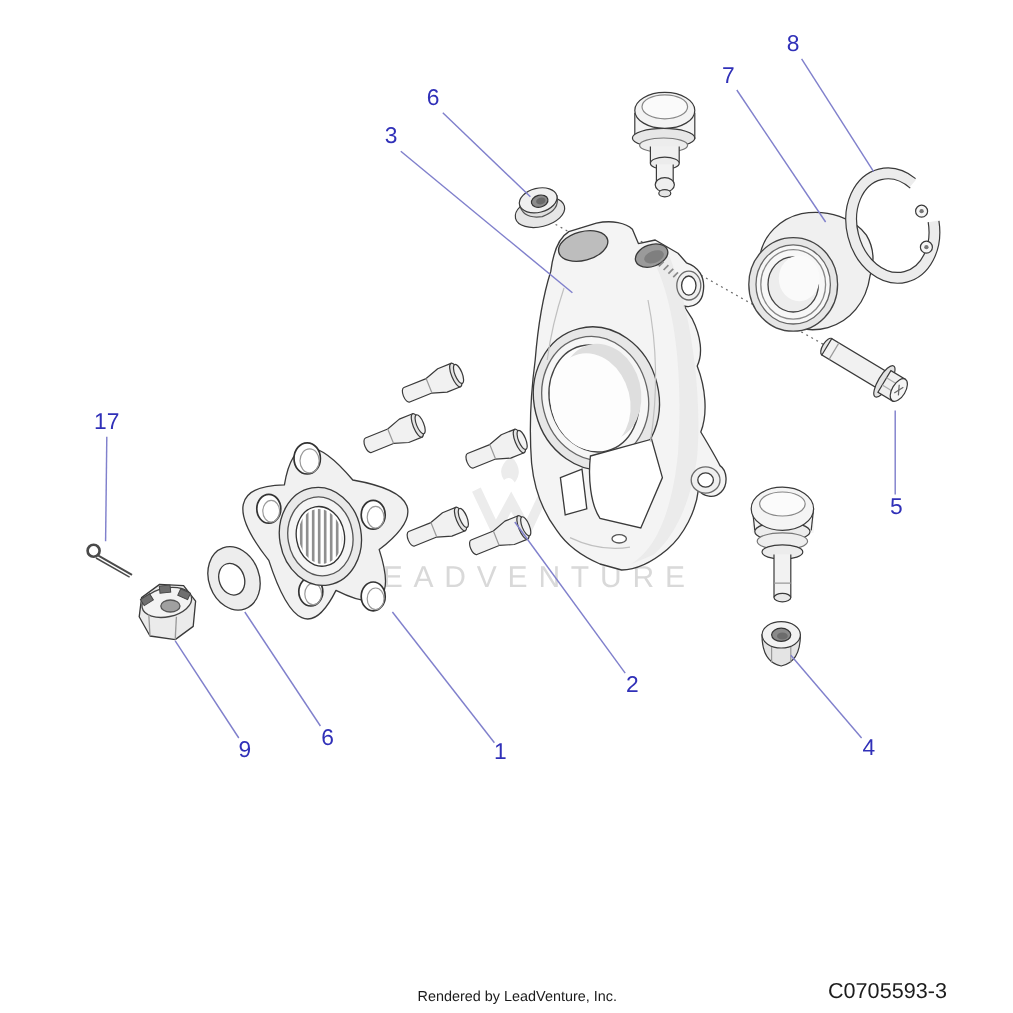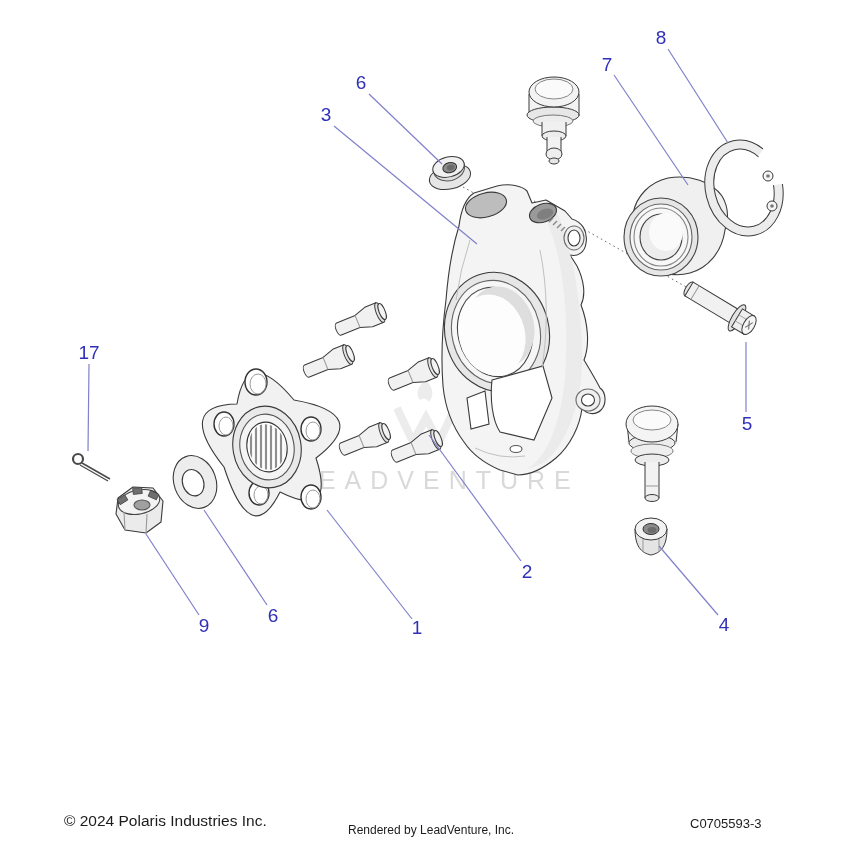--- a/index.html
+++ b/index.html
@@ -4,21 +4,21 @@
 <style>
   html,body{margin:0;padding:0;background:#fff;}
   #canvas{position:relative;width:844px;height:844px;background:#fff;overflow:hidden;
           font-family:"Liberation Sans",sans-serif;}
   #diagram-svg{position:absolute;left:0;top:0;}
   .callout{position:absolute;transform:translate(-50%,-50%);color:#3030b8;
            font-size:19px;font-family:"Liberation Sans",sans-serif;line-height:1;}
   .footer-text{position:absolute;color:#1c1c1c;white-space:nowrap;}
   #footer-copyright{left:64px;top:812px;font-size:15.5px;}
   #footer-rendered{left:348px;top:823px;font-size:12px;}
-  #footer-code{left:690px;top:816px;font-size:13px;}
+  #footer-code{left:690px;top:816px;font-size:18px;}
 </style>
 </head>
 <body>
 
 <div id="canvas">
 
 <svg id="diagram-svg" width="844" height="844" viewBox="0 0 844 844">
 
   <g>
     <path d="M 426,380 Q 437,392 429,402 Q 425,396 420,400 Q 413,390 426,380 Z" fill="#ececec"></path>
@@ -281,17 +281,16 @@
 <span class="callout" style="left:326px;top:114px">3</span>
 <span class="callout" style="left:724px;top:624px">4</span>
 <span class="callout" style="left:747px;top:423px">5</span>
 <span class="callout" style="left:361px;top:82px">6</span>
 <span class="callout" style="left:607px;top:64px">7</span>
 <span class="callout" style="left:661px;top:37px">8</span>
 <span class="callout" style="left:204px;top:625px">9</span>
 <span class="callout" style="left:273px;top:615px">6</span>
 <span class="callout" style="left:89px;top:352px">17</span>
 
-<span id="footer-copyright" class="footer-text">© 2024 Polaris Industries Inc.</span>
 <span id="footer-rendered" class="footer-text">Rendered by LeadVenture, Inc.</span>
 <span id="footer-code" class="footer-text">C0705593-3</span>
 
 </div>
 
 </body></html>

